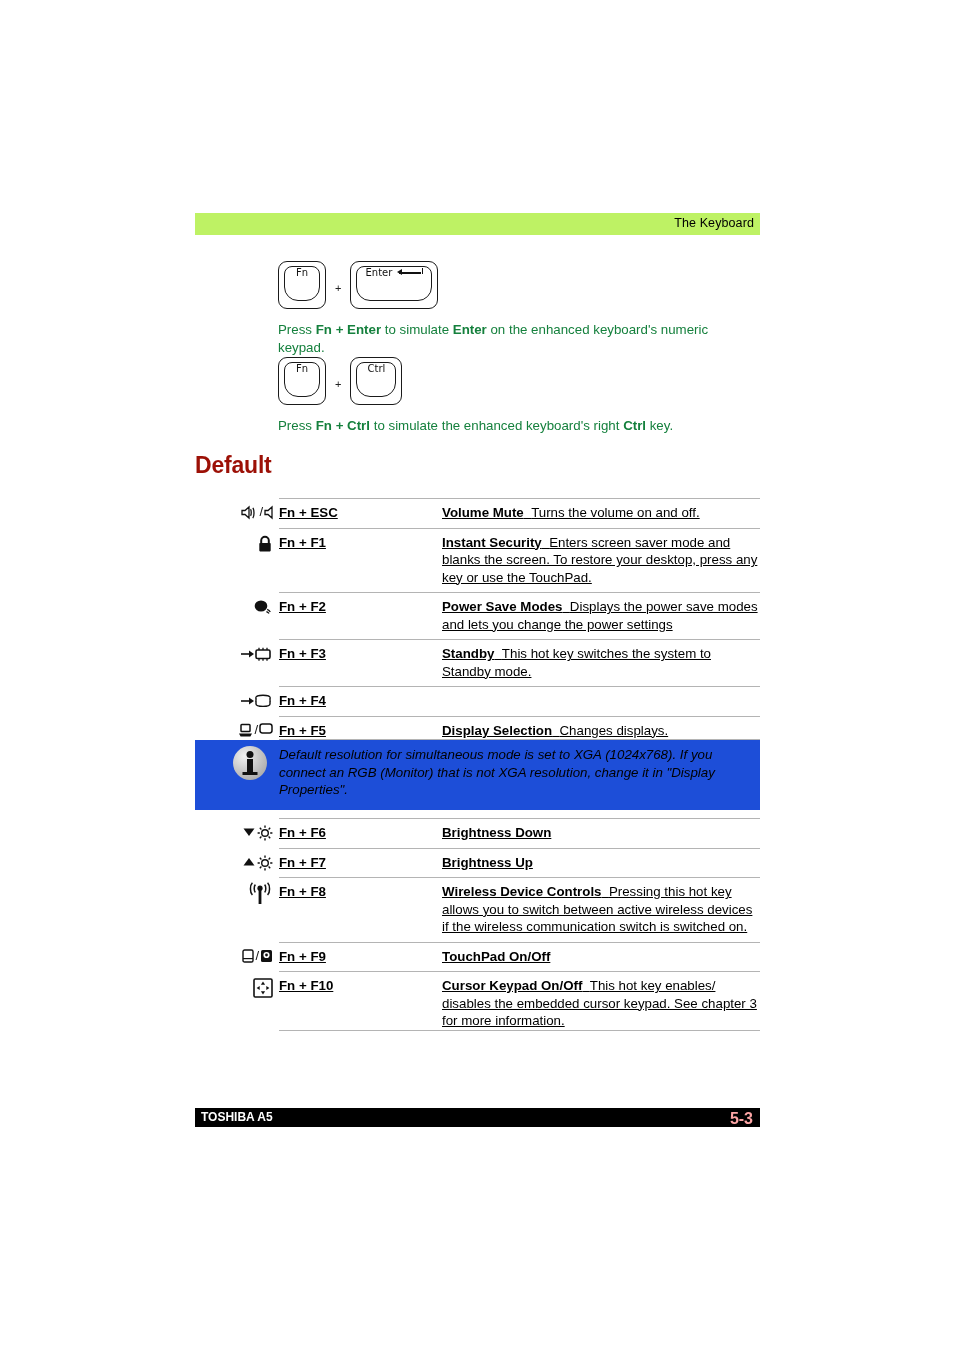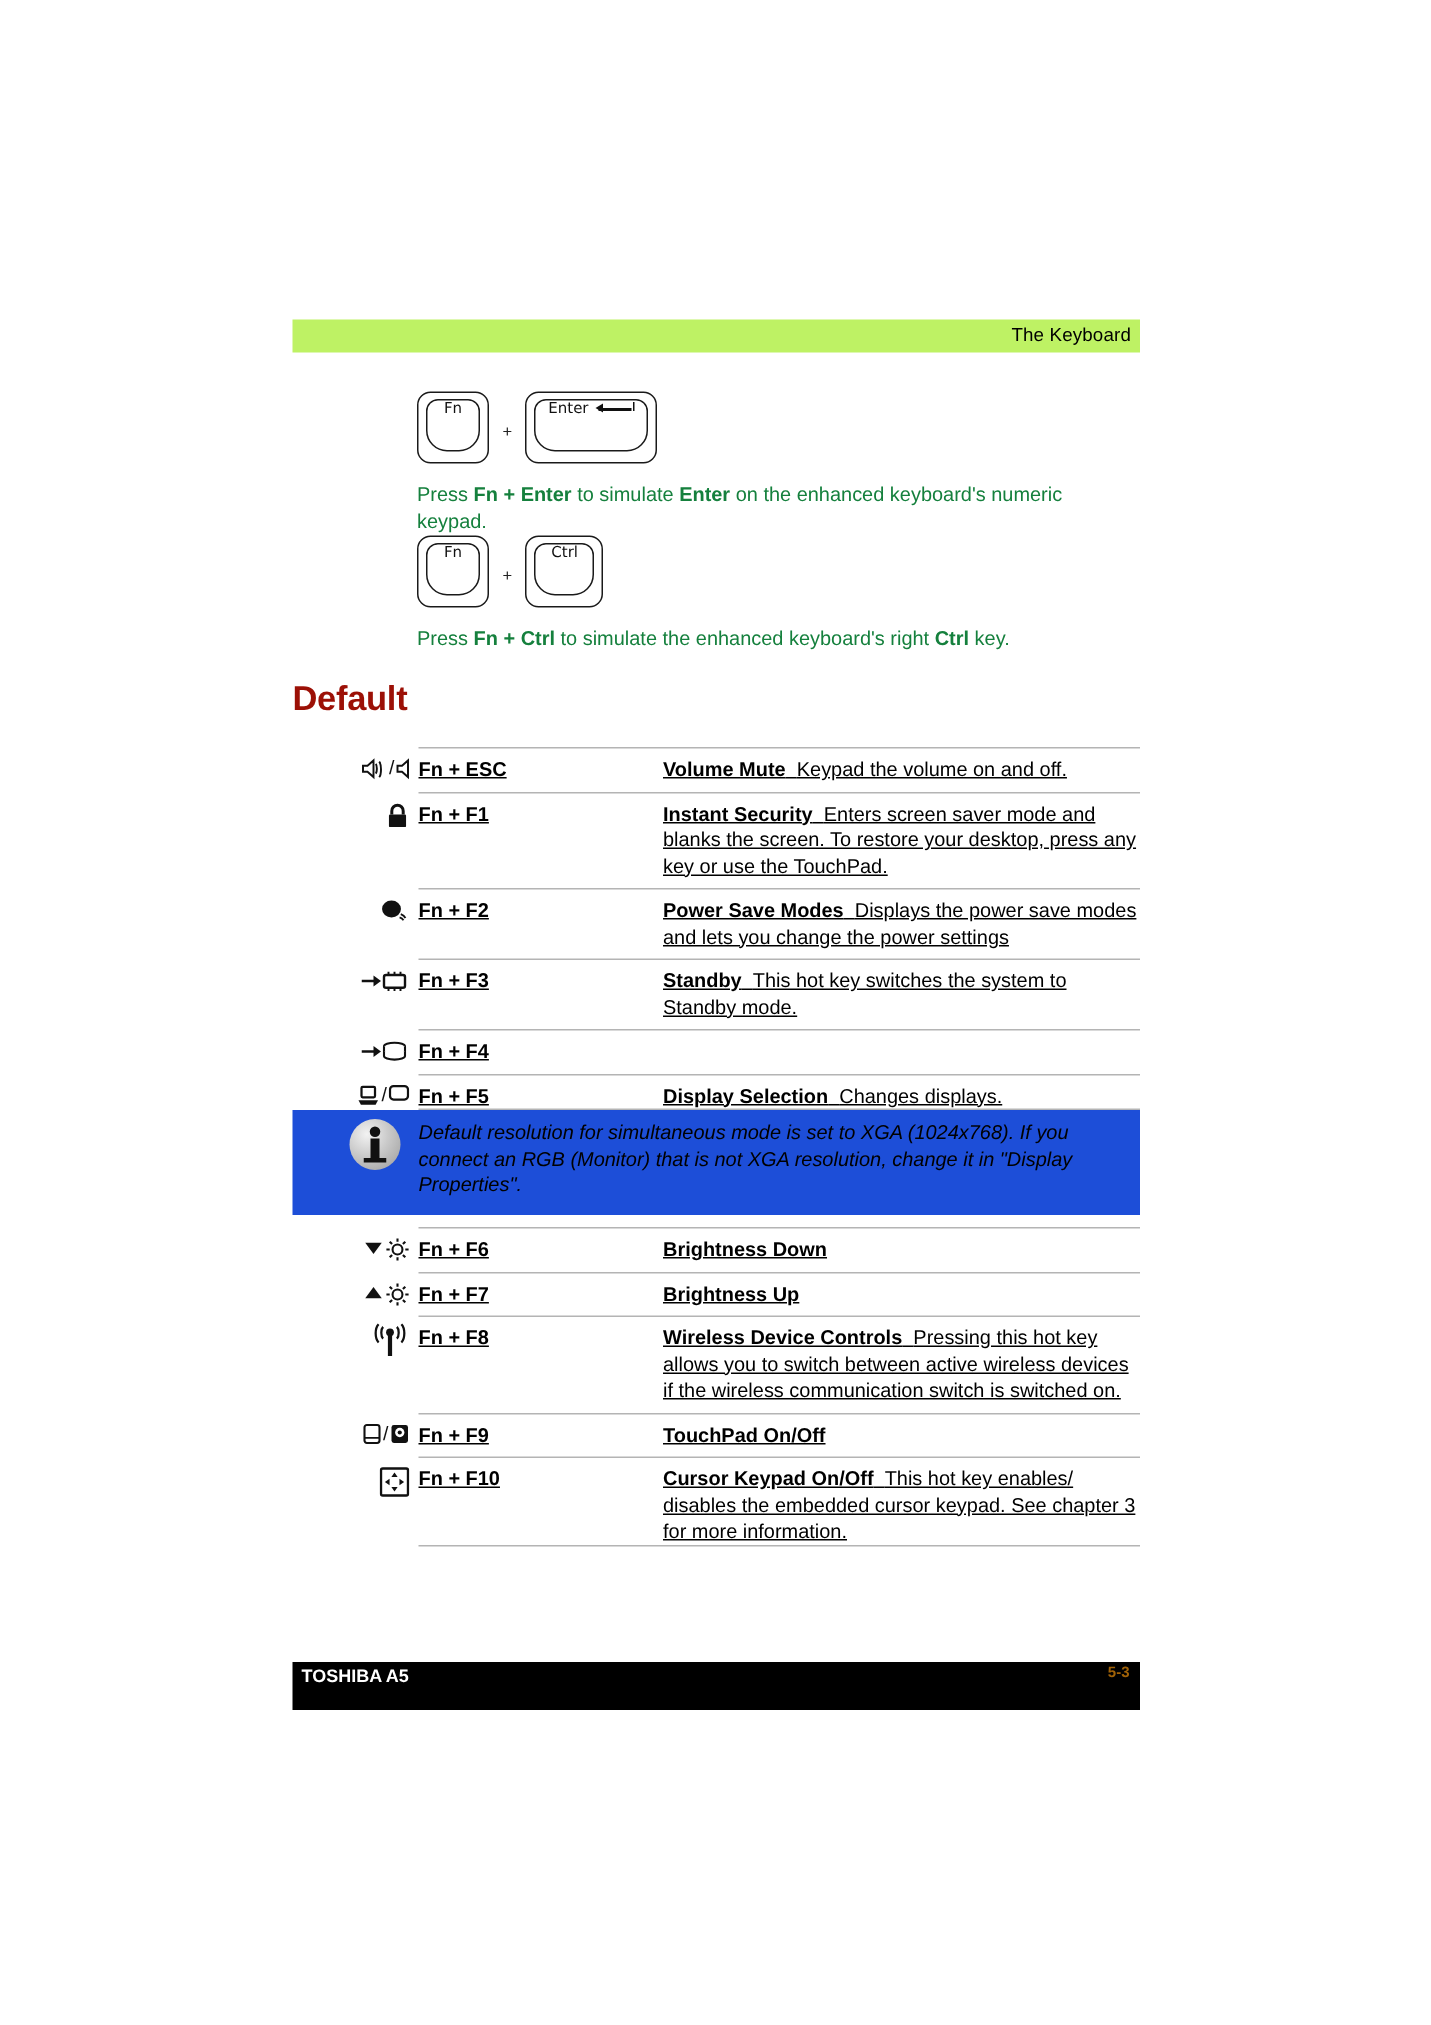--- a/index.html
+++ b/index.html
@@ -230,36 +230,36 @@
     line-height: 17.5px;
     font-style: italic;
     padding-top: 6px;
     padding-right: 8px;
   }
 
   
   .footer-bar {
     position: absolute;
     left: 0; top: 1108px;
-    width: 565px; height: 32px;
+    width: 565px; height: 19px;
     background: #000;
   }
   .footer-left {
     position: absolute;
     left: 6px; top: 2px;
     font-size: 12px;
     font-weight: bold;
     color: #fff;
   }
   .footer-right {
     position: absolute;
     right: 7px; top: 2px;
-    font-size: 10px;
+    font-size: 16px;
     font-weight: bold;
-    color: #a16207;
+    color: #fca5a5;
   }
   .ic-slash {
     font-size: 13px;
     color: #111;
     margin: 0 1px;
     line-height: 1;
   }
   .icon-pair { display: flex; align-items: center; }
 </style>
 </head>
@@ -318,21 +318,21 @@
         </span>
         <span class="ic-slash">/</span>
         <span class="icon-pair">
           <svg width="9" height="15" viewBox="0 0 9 15">
               <path d="M1 5.5h3l4-3.5v11l-4-3.5H1z" fill="none" stroke="#111" stroke-width="1.3"></path>
             </svg>
         </span>
       </div>
       <div class="hk-right">
         <div class="hk-combo">Fn + ESC</div>
-        <div class="hk-desc"><b>Volume Mute</b>&nbsp;&nbsp;<span>Keypad the volume on and off.</span></div>
+        <div class="hk-desc"><b>Volume Mute</b>&nbsp;&nbsp;<span>Turns the volume on and off.</span></div>
       </div>
     </div>
 
     <div class="hk-row">
       <div class="hk-icon">
         <svg width="16" height="18" viewBox="0 0 16 18">
             <path d="M4.2 8V5.6a3.8 3.8 0 017.6 0V8" fill="none" stroke="#111" stroke-width="2"></path>
             <rect x="2.3" y="8" width="11.4" height="8.4" rx="0.8" fill="#111"></rect>
           </svg>
       </div>

